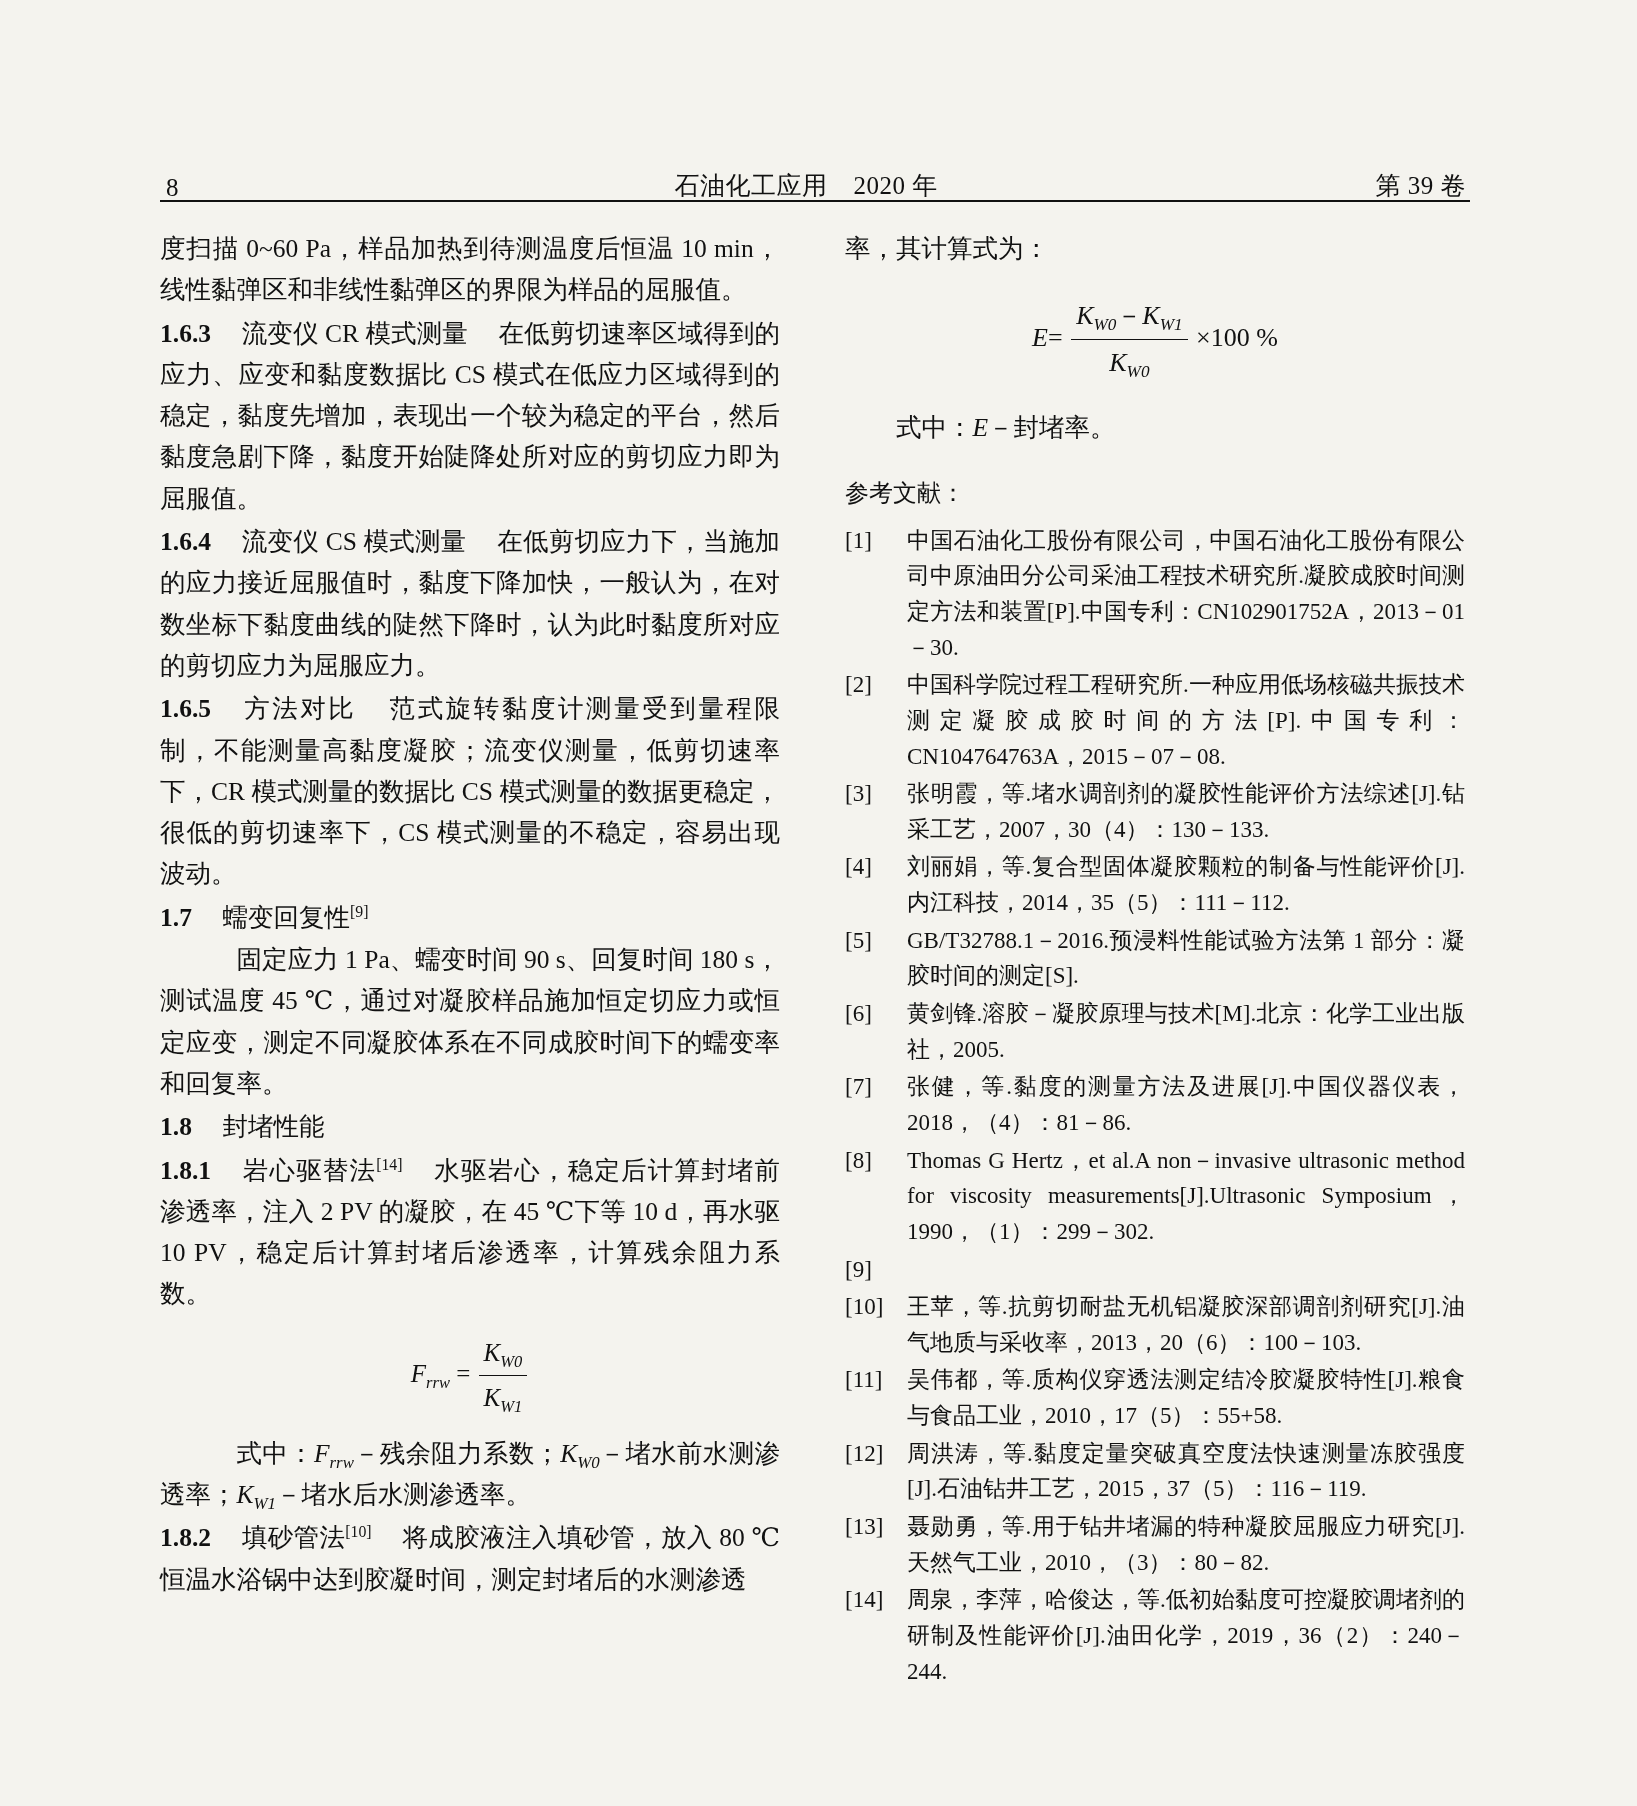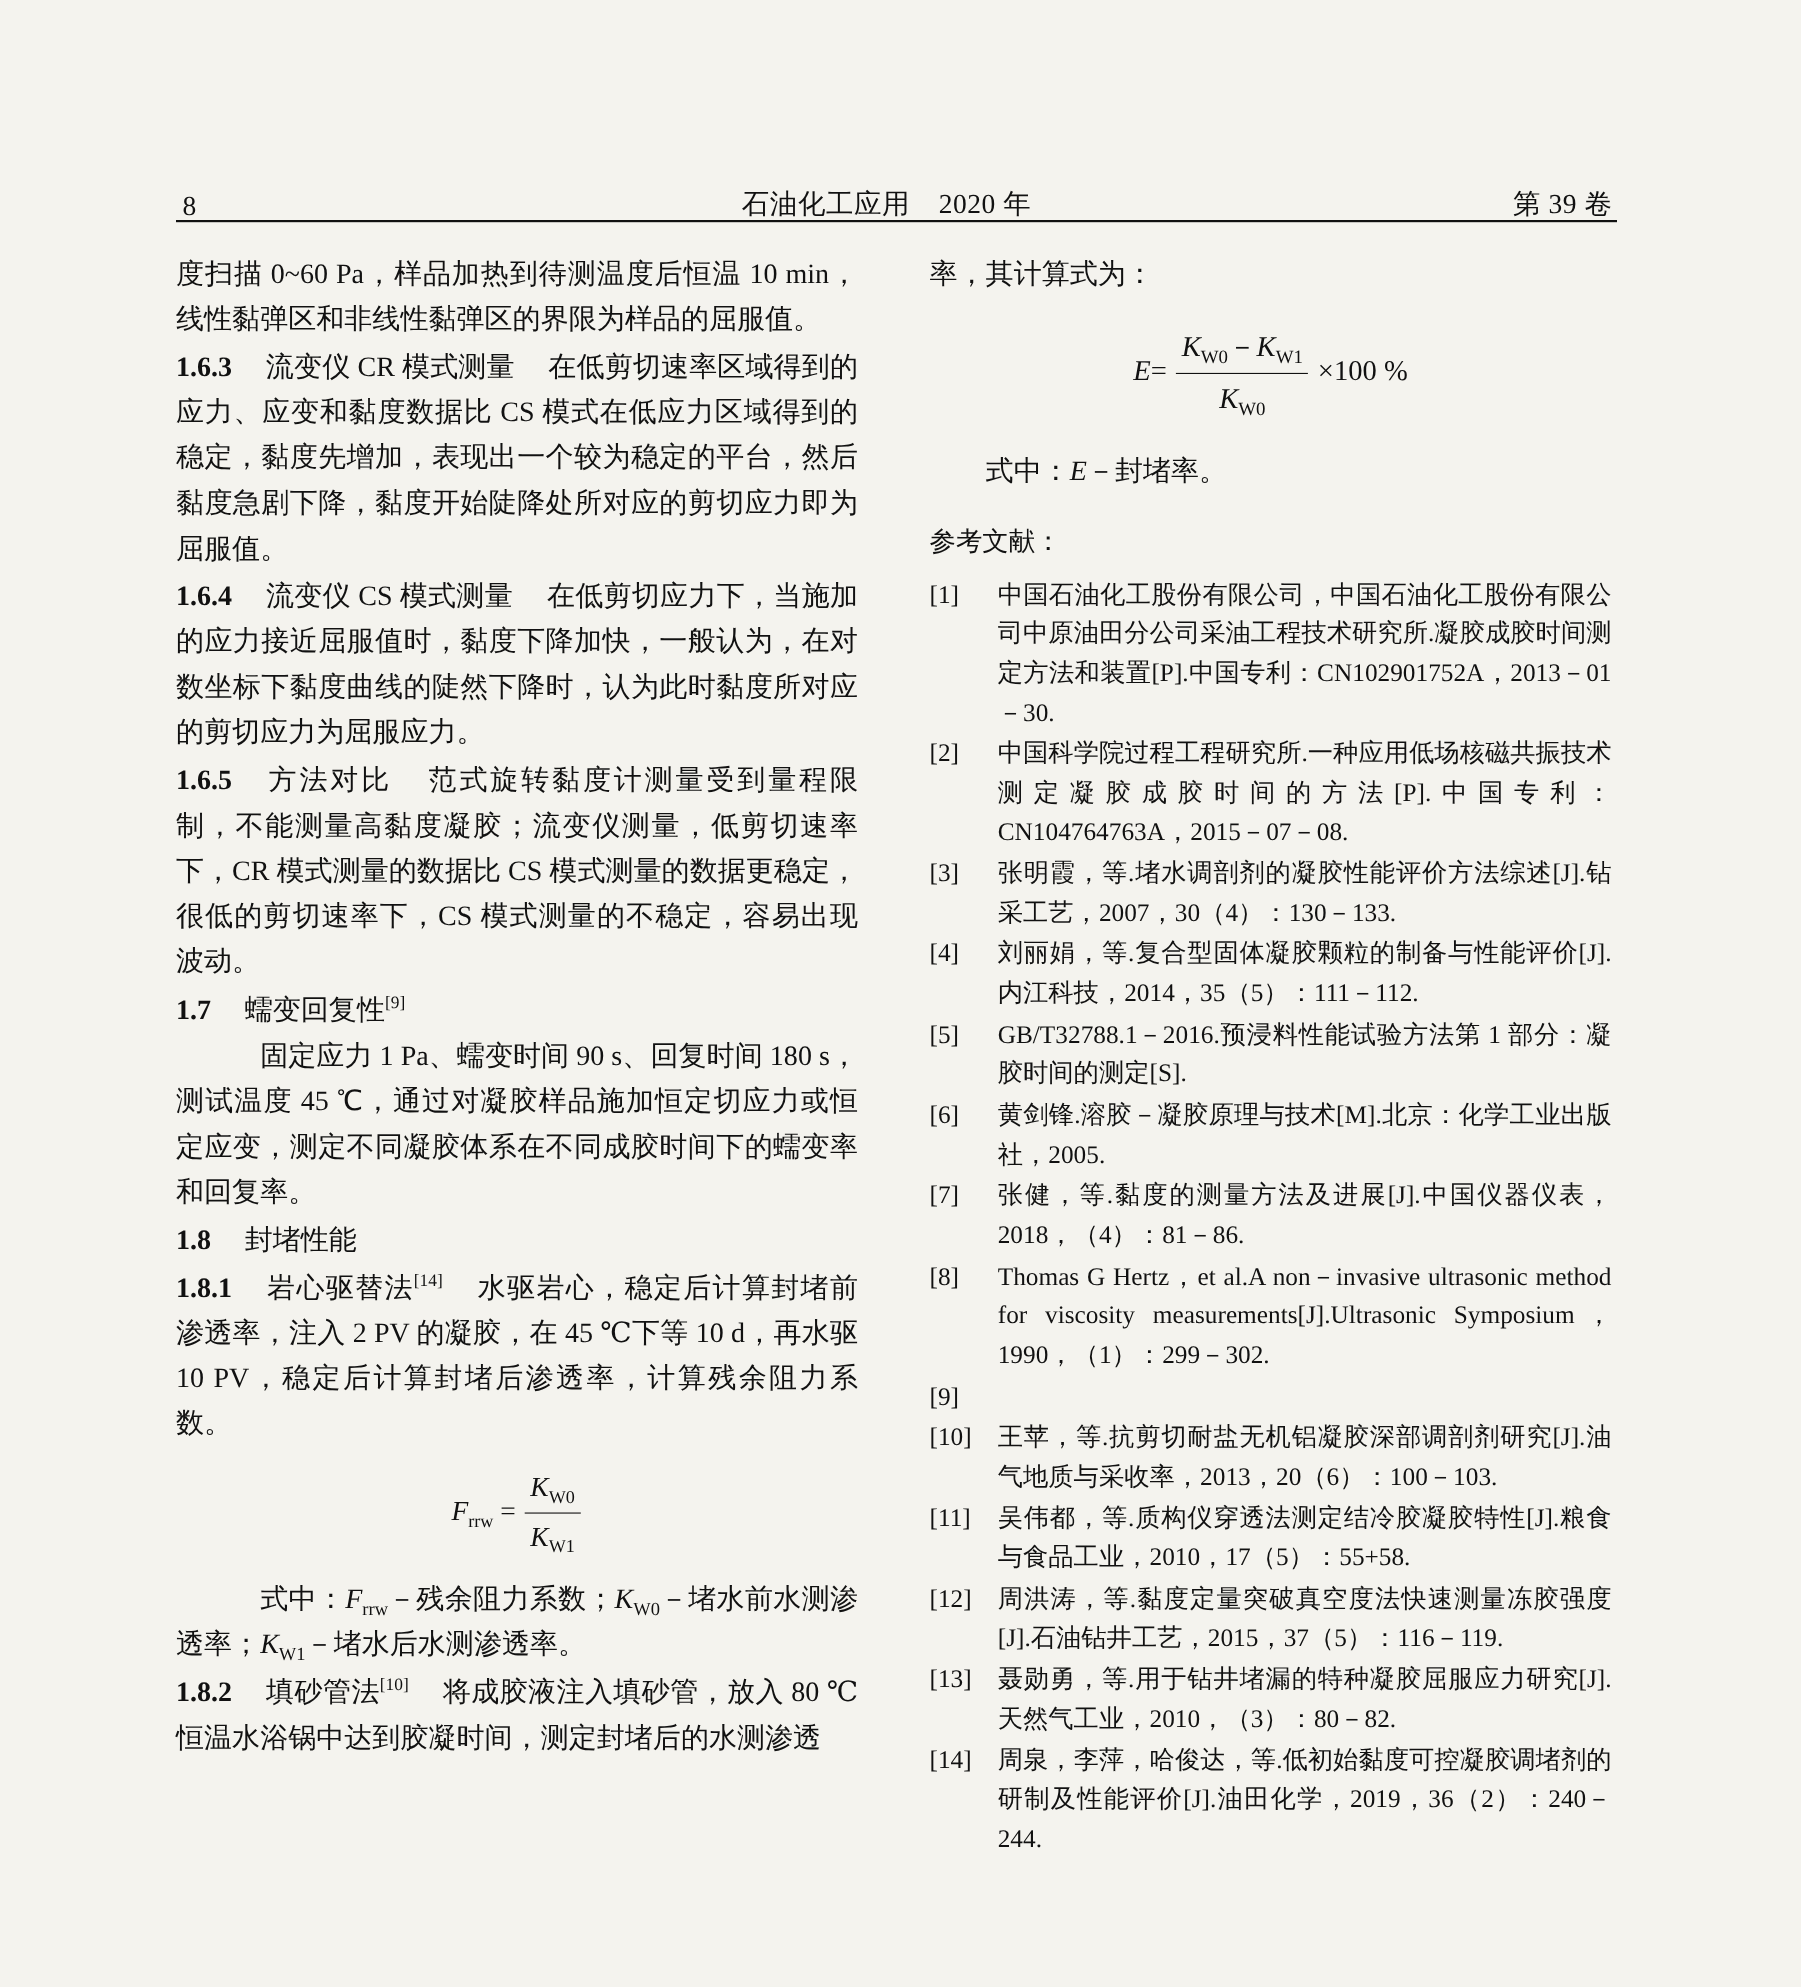--- a/index.html
+++ b/index.html
@@ -58,21 +58,21 @@
     text-align: justify;
   }
   .col-left  { left: 160px; }
   .col-right { left: 845px; }
 
   p { margin: 0; }
   .body-p {
     text-indent: 0;
     margin-bottom: 1px;
   }
-  .indent-2 { text-indent: 2em; font-family: Liberation Serif, serif; }
+  .indent-2 { text-indent: 2em; }
   .heading {
     margin-top: 2px;
     margin-bottom: 1px;
   }
   .num { display: inline-block; font-weight: bold; }
   .sp-wide { display:inline-block; width: 1.2em; }
   sup { font-size: 0.62em; vertical-align: super; line-height: 0; }
 
   
   .formula {
@@ -89,21 +89,21 @@
   .frac .top {
     display: block;
     border-bottom: 1.6px solid #111;
     padding: 0 5px 2px 5px;
   }
   .frac .bot {
     display: block;
     padding: 2px 5px 0 5px;
   }
   .ital { font-style: italic; }
-  .sub { font-size: 0.66em; vertical-align: sub; line-height: 0; }
+  .sub { font-size: 0.66em; vertical-align: sub; line-height: 0; font-style: italic;}
   .eqline { font-size: 26px; }
 
   
   .ref-title {
     font-size: 24px;
     margin-top: 26px;
     margin-bottom: 10px;
   }
   .ref-list { font-size: 23px; line-height: 1.55; }
   .ref {

